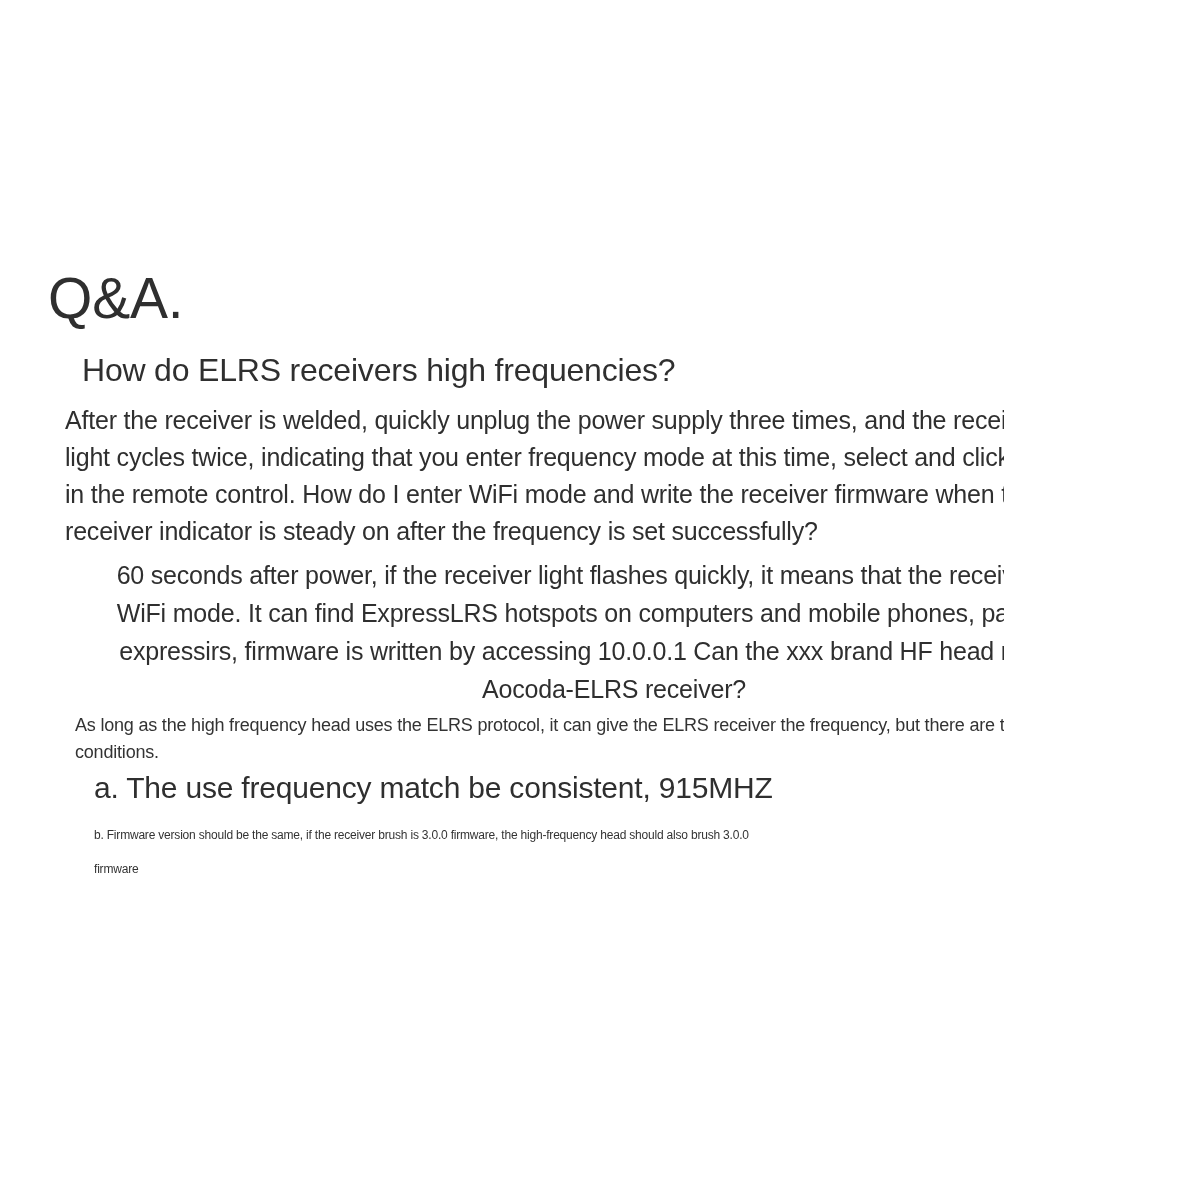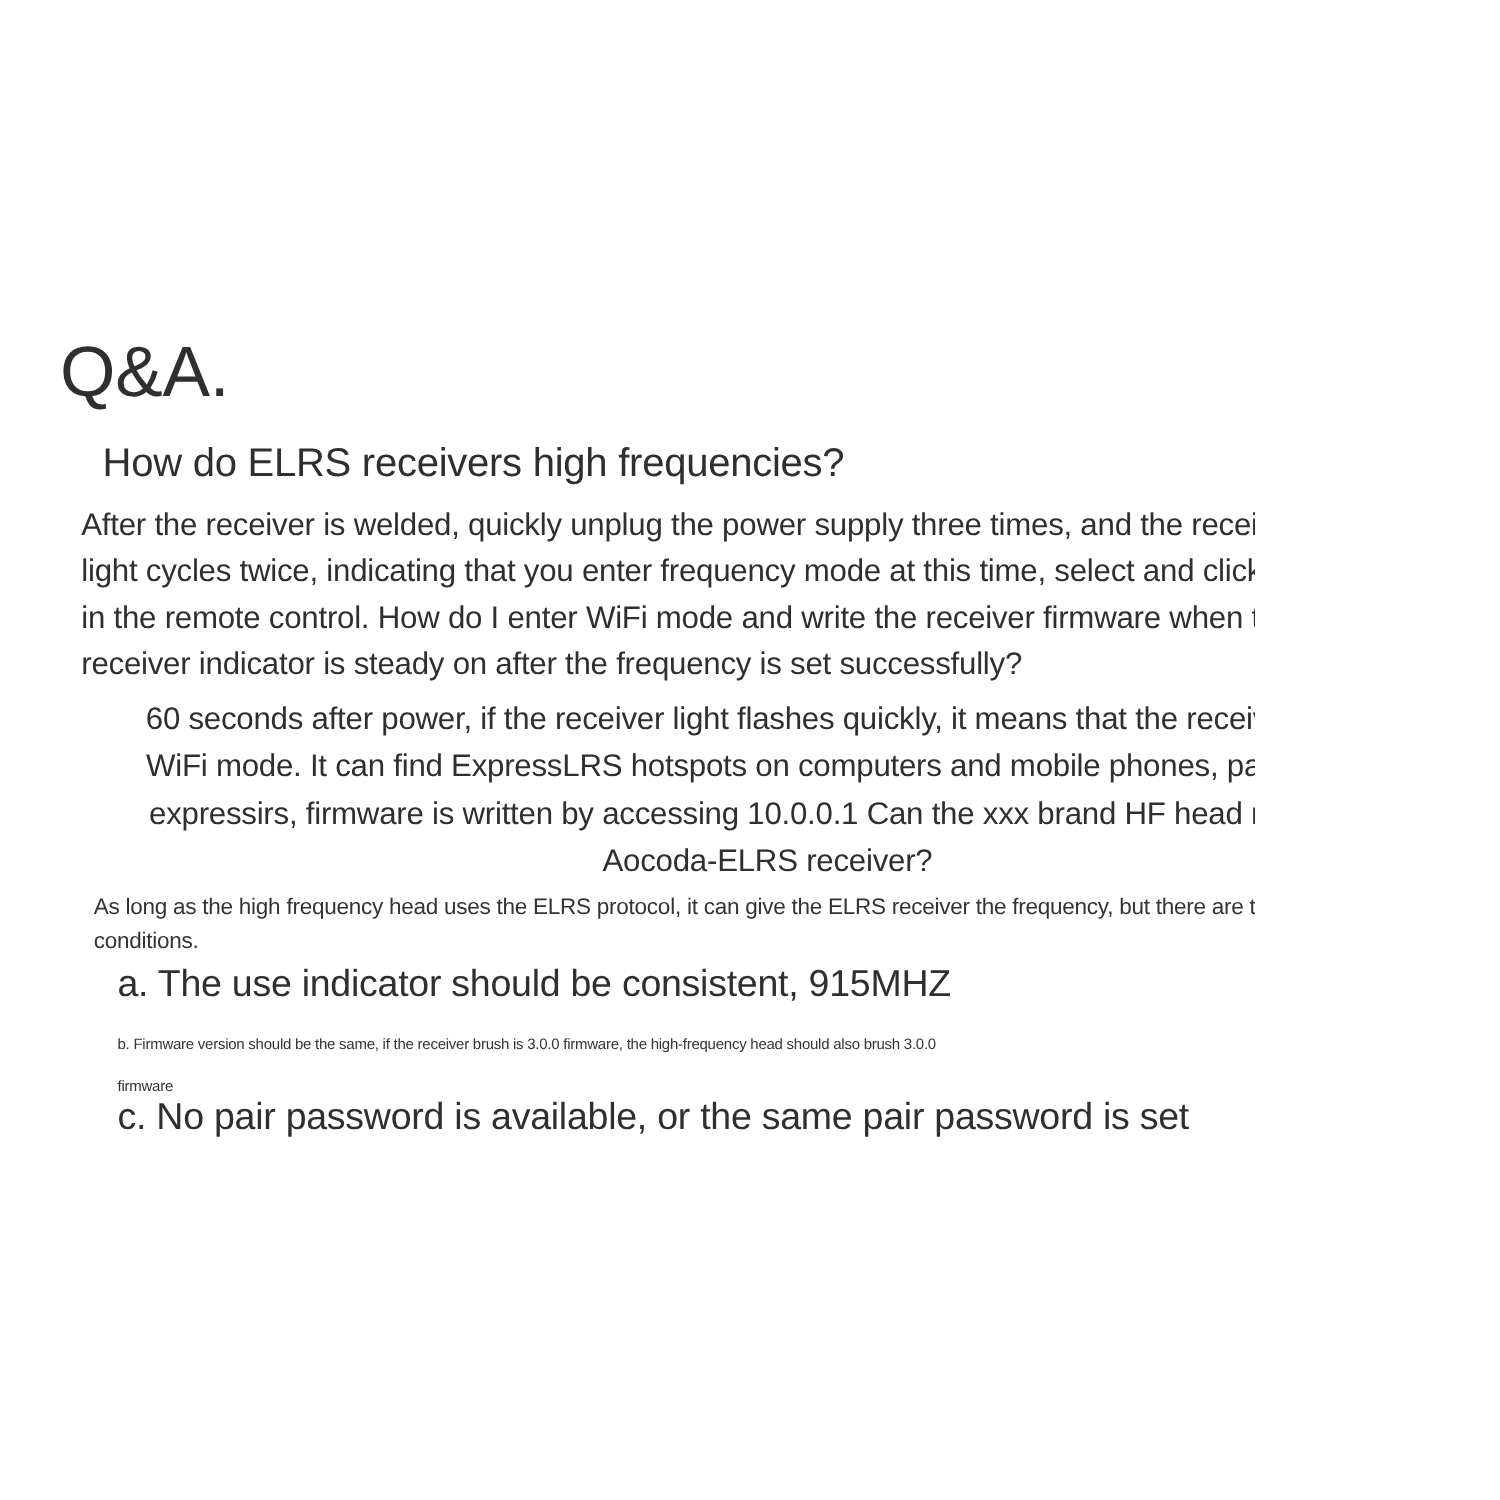--- a/index.html
+++ b/index.html
@@ -95,20 +95,19 @@
 receiver indicator is steady on after the frequency is set successfully?</div>
 
   <div class="txt answer-p2">60 seconds after power, if the receiver light flashes quickly, it means that the receiver enters
 WiFi mode. It can find ExpressLRS hotspots on computers and mobile phones, password is
 expressirs, firmware is written by accessing 10.0.0.1 Can the xxx brand HF head match the
 Aocoda-ELRS receiver?</div>
 
   <div class="txt note-text">As long as the high frequency head uses the ELRS protocol, it can give the ELRS receiver the frequency, but there are three
 conditions.</div>
 
-  <div class="txt condition-a">a. The use indicator should be consistent, 915MHZ</div>
+  <div class="txt condition-a">a. The use frequency match be consistent, 915MHZ</div>
 
   <div class="txt condition-b">b. Firmware version should be the same, if the receiver brush is 3.0.0 firmware, the high-frequency head should also brush 3.0.0
 firmware</div>
 
-  <div class="txt condition-c">c. No pair password is available, or the same pair password is set</div>
 
 </div>
 
 </body></html>

